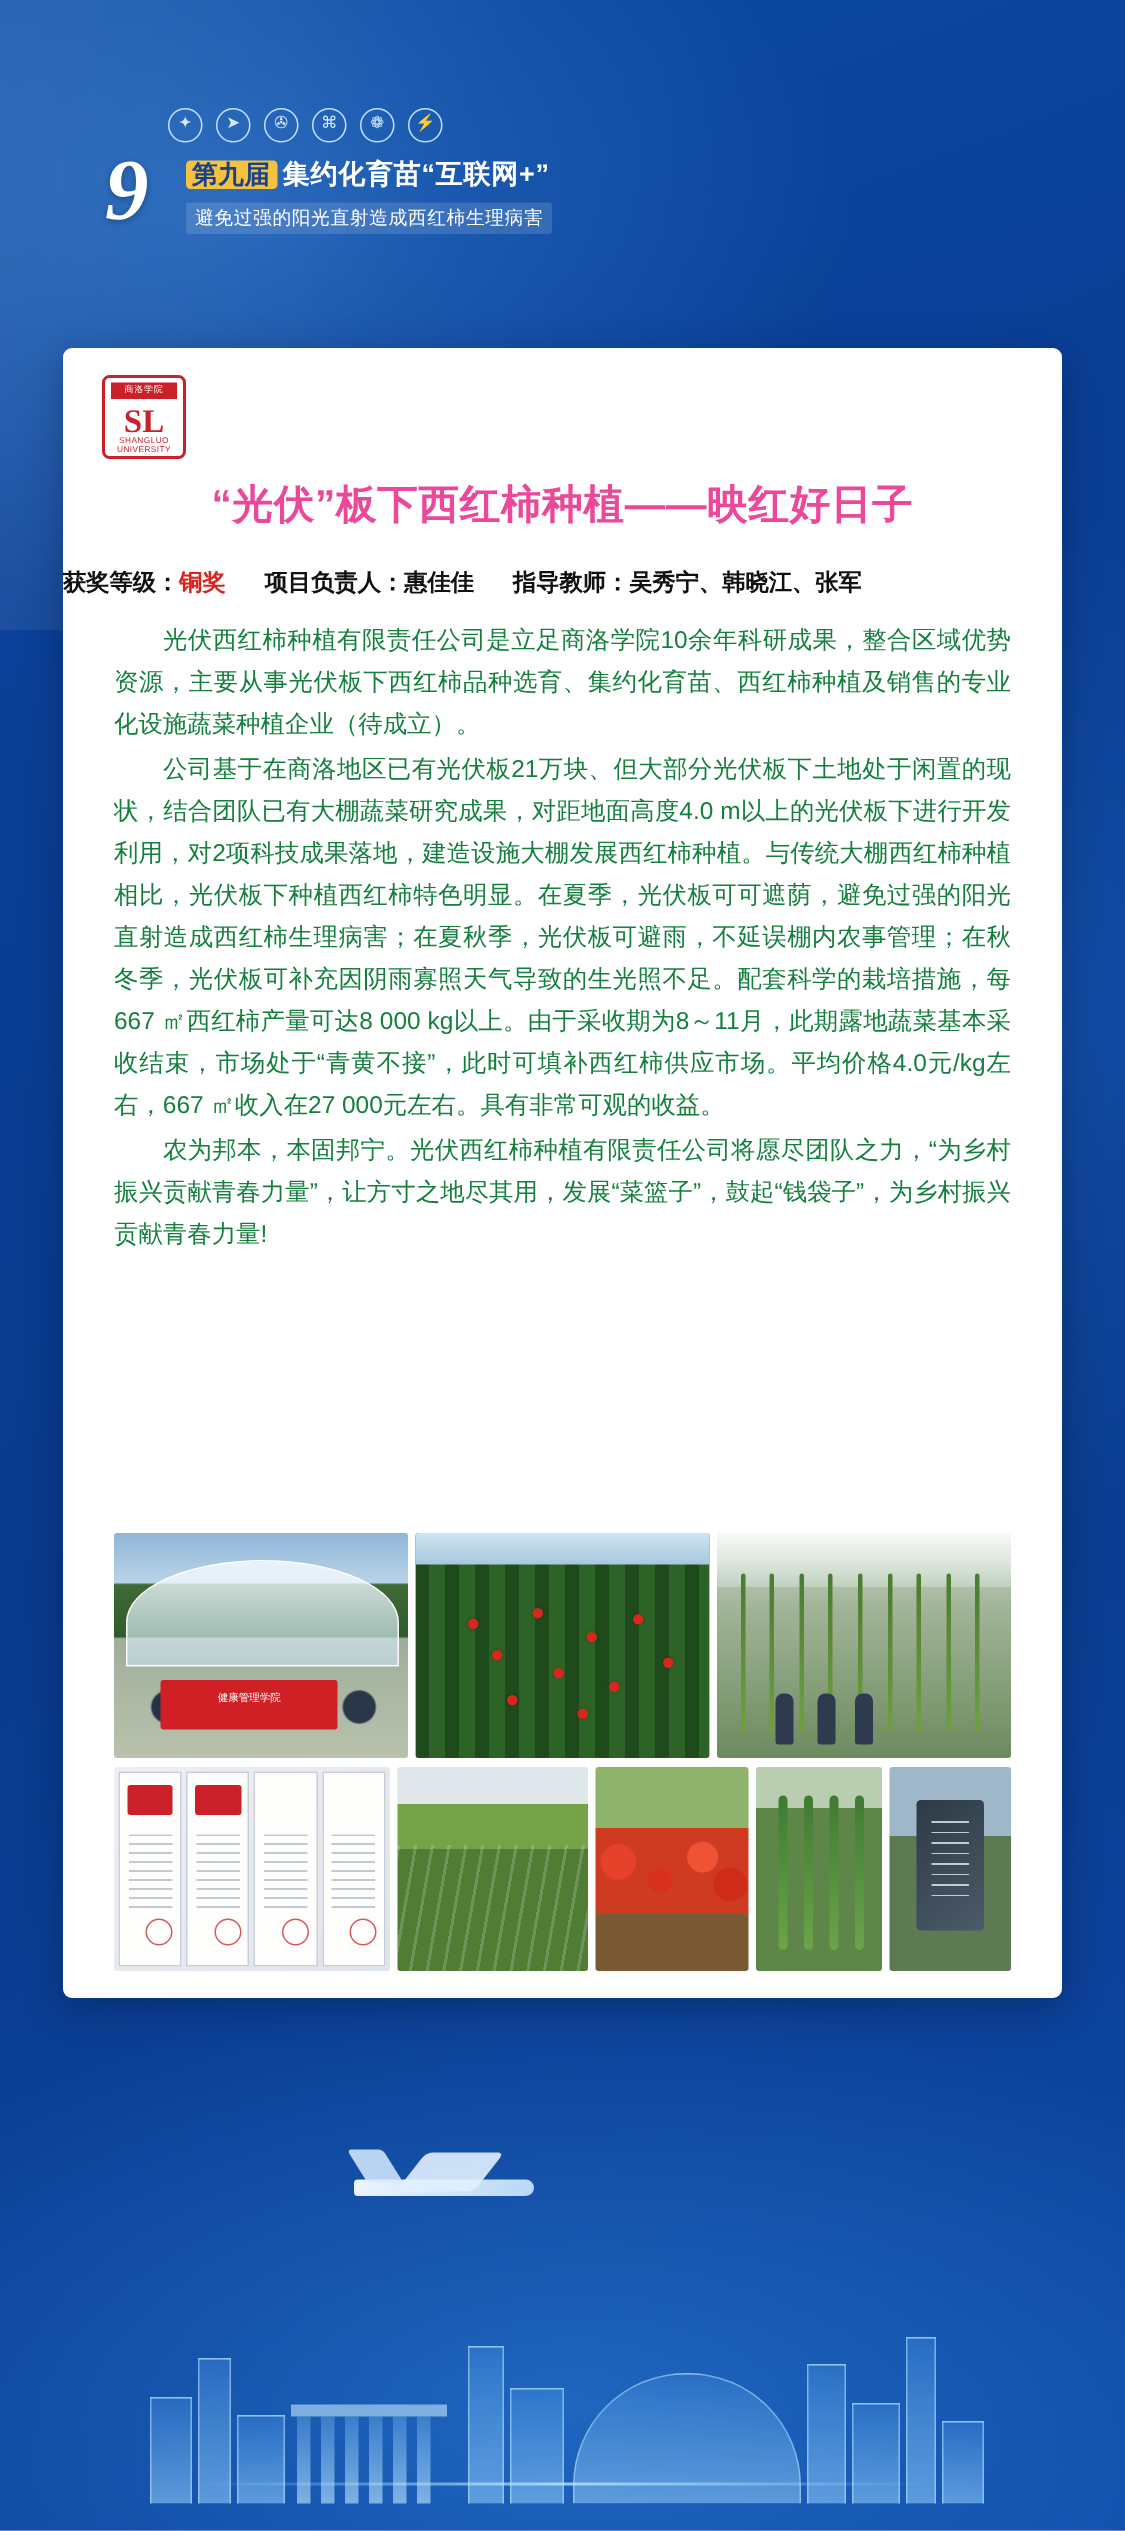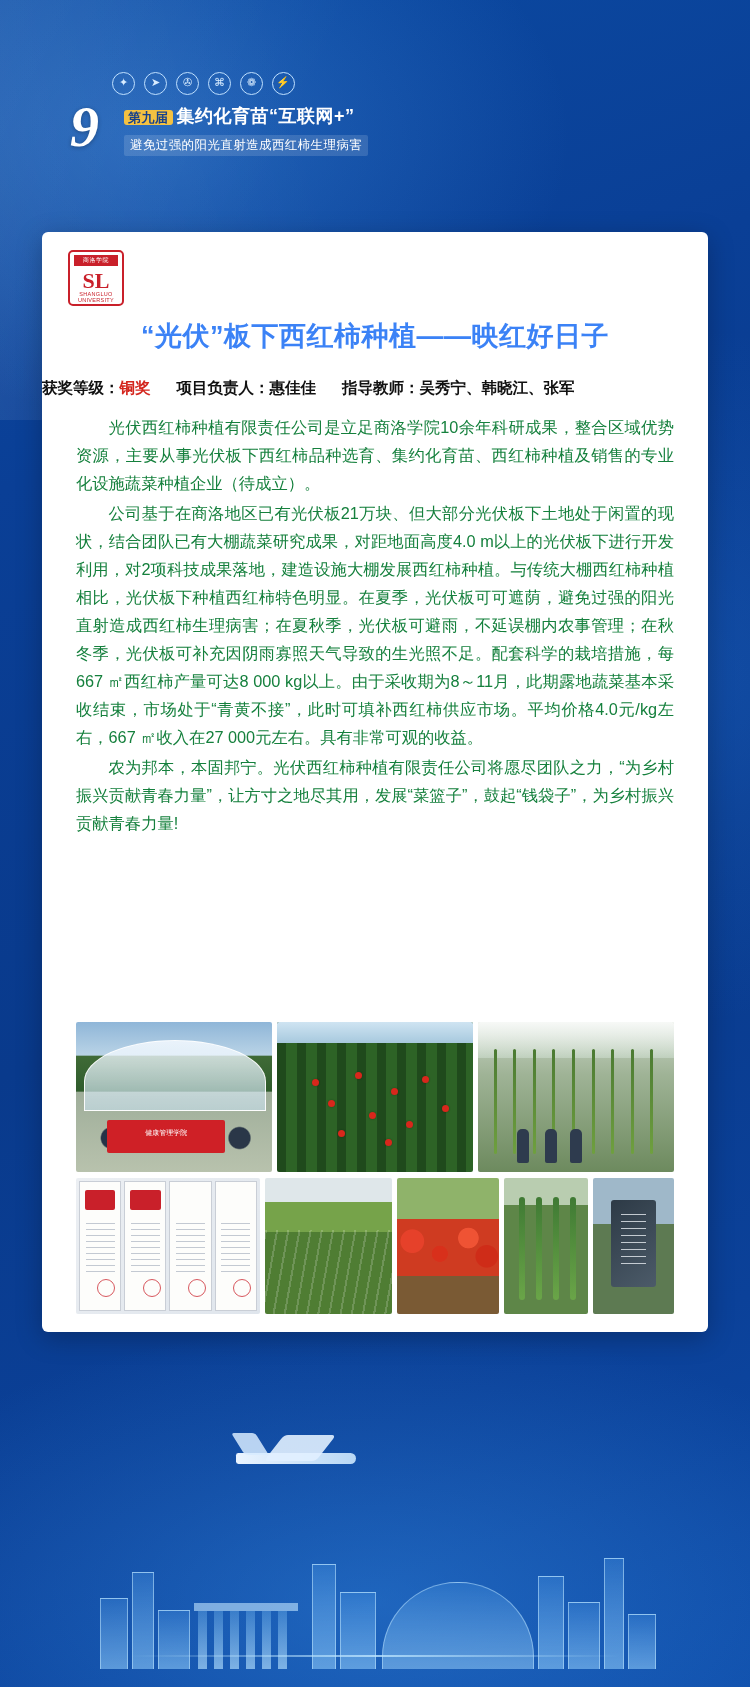--- a/index.html
+++ b/index.html
@@ -82,21 +82,21 @@
     color: #ffffff;
     font-weight: bold;
     letter-spacing: 0.5px;
     white-space: nowrap;
   }
   .logo-line1 .tag {
     background: #f4c141;
     color: #17418c;
     border-radius: 3px;
     padding: 0 4px;
-    font-size: 13px;
+    font-size: 17px;
     margin-right: 4px;
     text-align: right;
   }
   .logo-line1 .hl {
     color: #ffffff;
   }
   .logo-line2 {
     position: absolute;
     left: 54px;
     top: 63px;
@@ -180,21 +180,21 @@
     color: #c9202a;
     text-align: center;
     letter-spacing: 0.3px;
   }
   .title {
     margin: 0;
     padding: 86px 40px 0 40px;
     text-align: center;
     font-size: 27px;
     font-weight: bold;
-    color: #3b82f6;
+    color: #ec4899;
     letter-spacing: 0.5px;
   }
   .meta {
     margin: 24px 0 0 0;
     text-align: left;
     font-size: 15.5px;
     font-weight: bold;
     color: #111111;
   }
   .meta .award-value {

